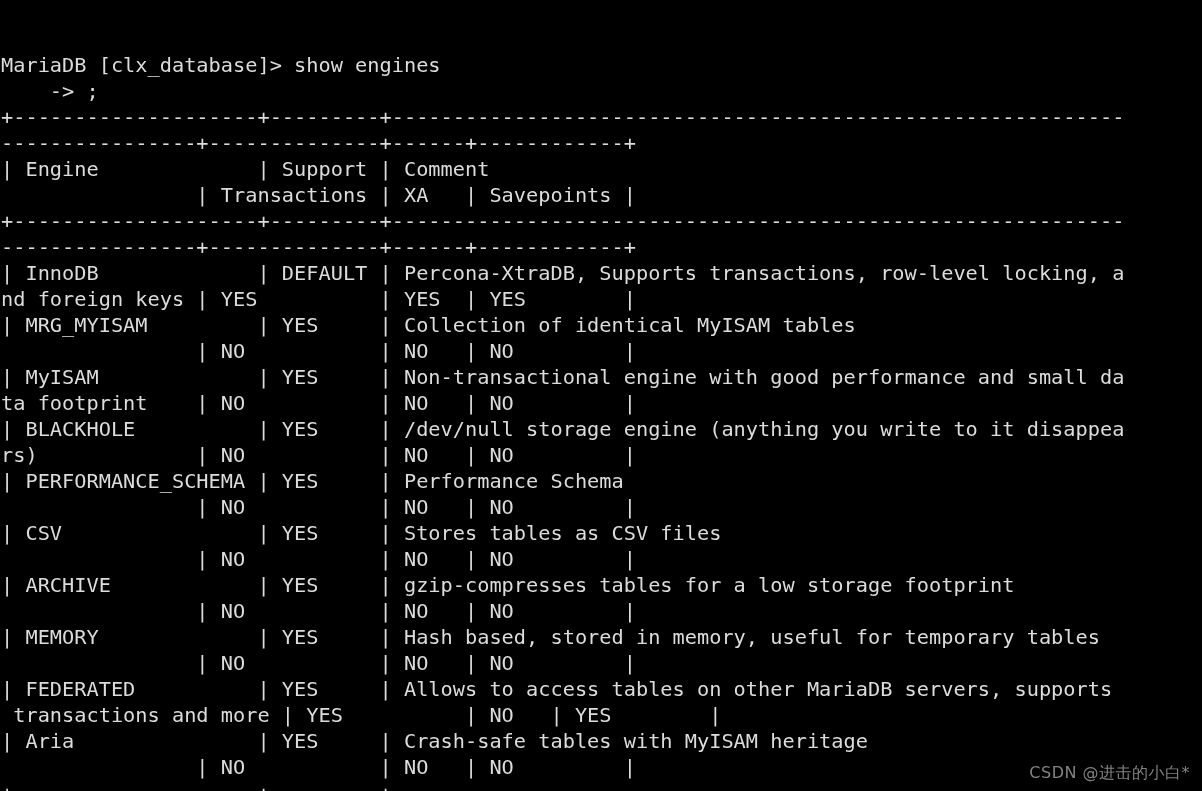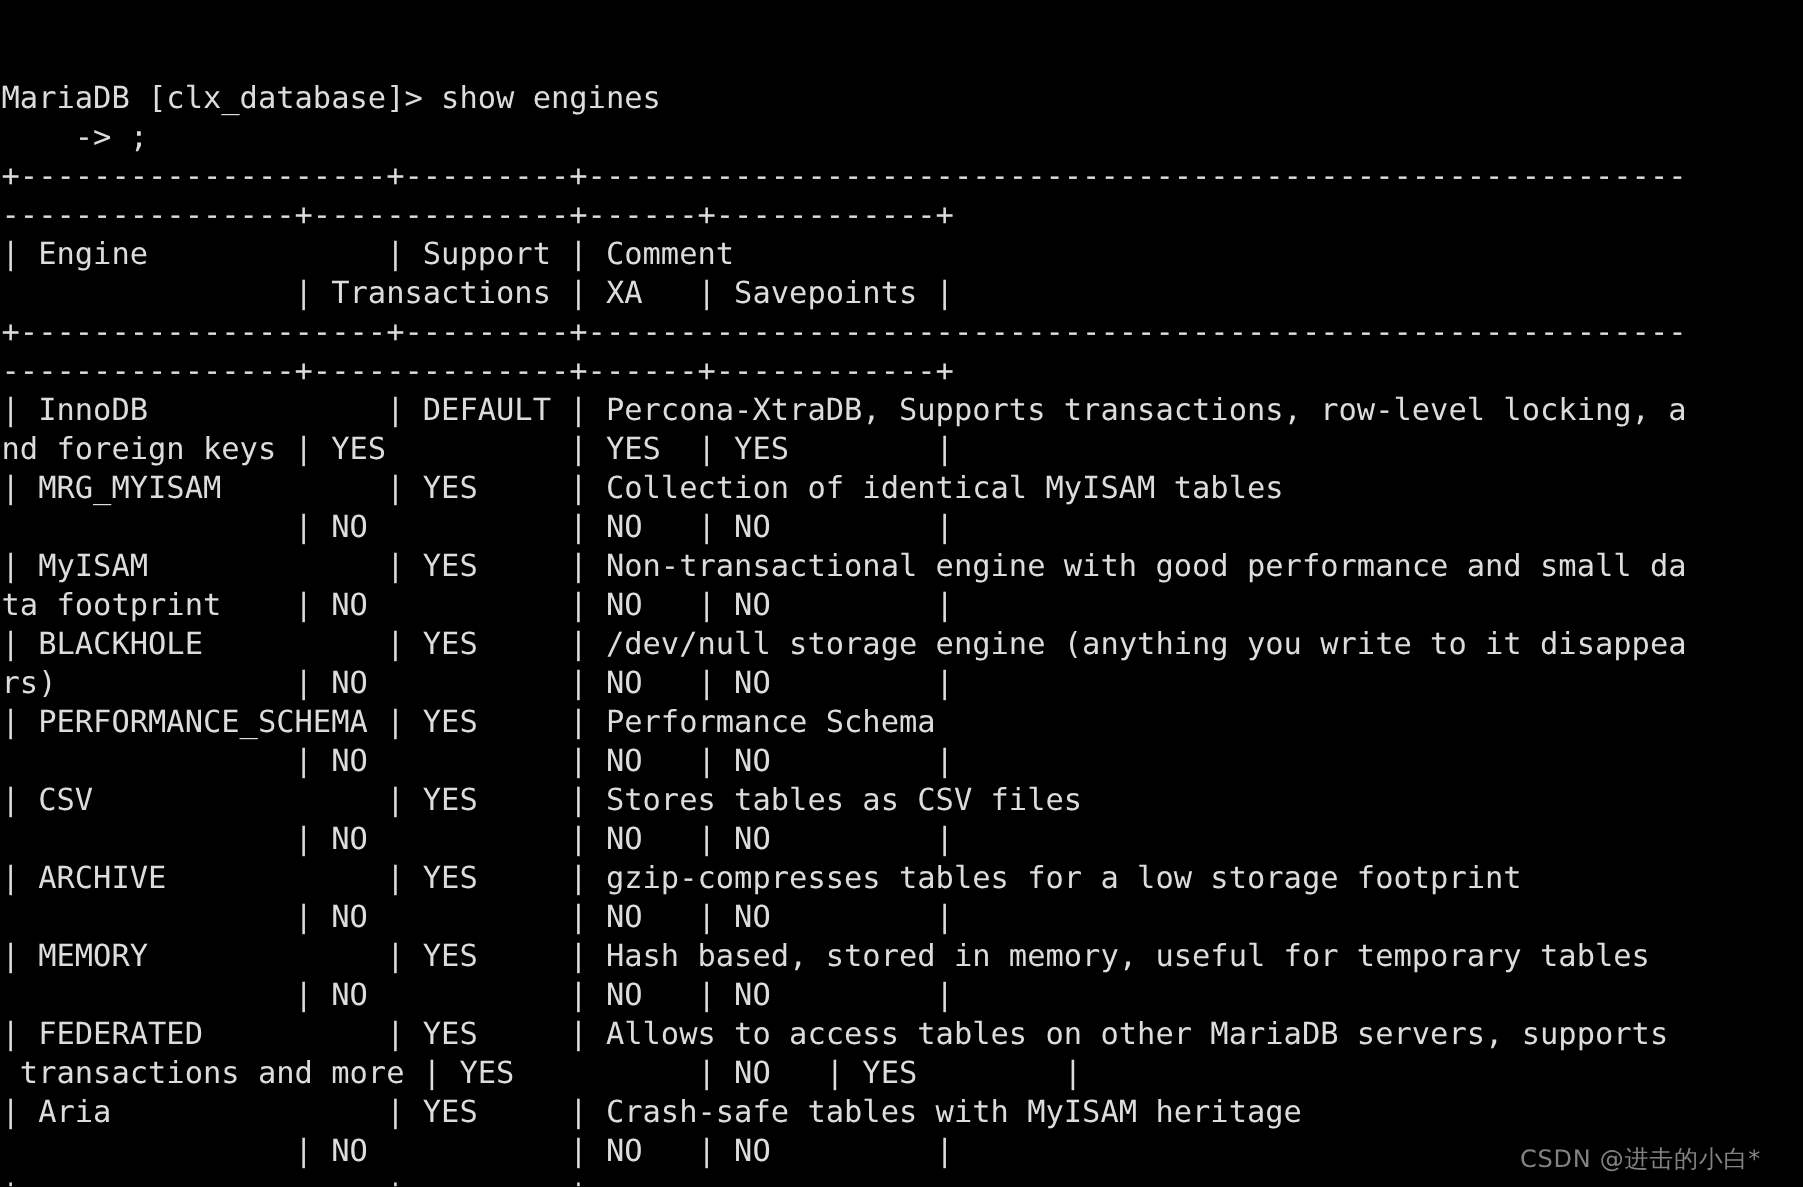--- a/index.html
+++ b/index.html
@@ -36,21 +36,21 @@
     margin: 0;
     padding: 0 0 0 1px;
     font-family: "DejaVu Sans Mono", "Liberation Mono", monospace;
     font-size: 20.3px;
     line-height: 26px;
     color: #dcdcdc;
     background: transparent;
   }
   .watermark {
     position: absolute;
-    right: 26px;
+    right: 10px;
     bottom: 8px;
     font-family: "DejaVu Sans", "Liberation Sans", sans-serif;
     font-size: 16px;
     line-height: 20px;
     color: #8a8a8a;
     letter-spacing: 0.5px;
     white-space: nowrap;
     opacity: 0.95;
     pointer-events: none;
   }

